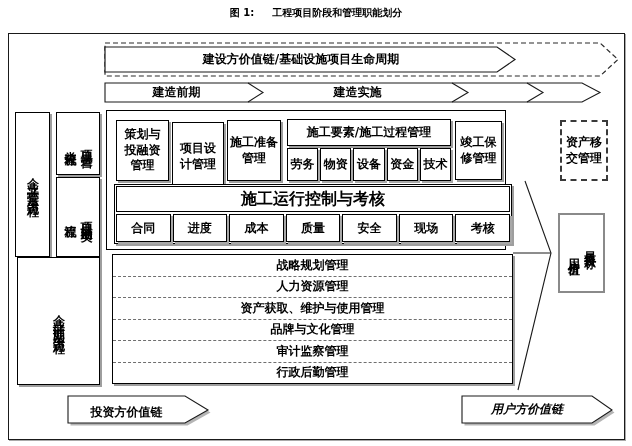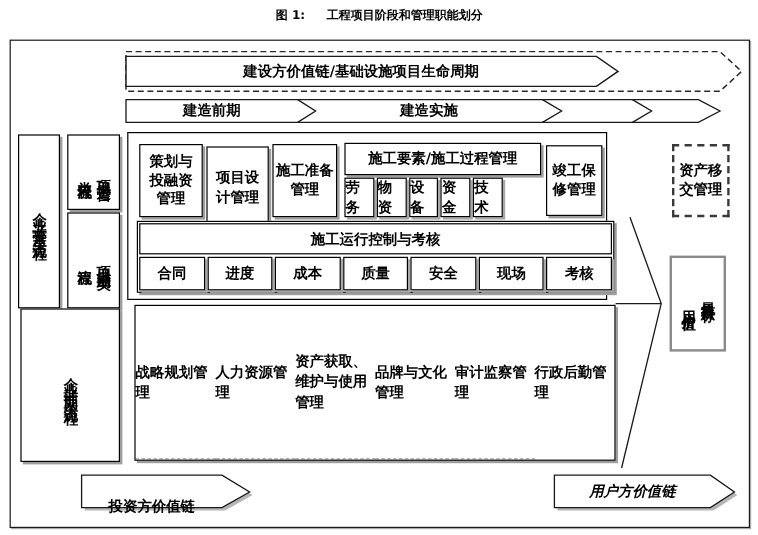--- a/index.html
+++ b/index.html
@@ -19,21 +19,21 @@
         box-shadow:2px 2px 0 #9e9e9e;display:flex;flex-direction:row-reverse;
         align-items:center;justify-content:center;gap:3px;}
   .vcol{writing-mode:vertical-rl;font-size:12px;font-weight:600;letter-spacing:2px;line-height:1.1;}
   .vcol.wide{letter-spacing:5px;}
   .plain{box-shadow:none;}
   .dashedbox{border:2px dashed #3a3a3a;box-shadow:none;}
   .container{position:absolute;box-sizing:border-box;border:1px solid #000;background:#fff;}
   .row{display:flex;gap:2px;}
   .cell{flex:1;box-sizing:border-box;background:#fff;border:1px solid #000;box-shadow:2px 2px 0 #a8a8a8;
         display:flex;align-items:center;justify-content:center;font-size:12px;font-weight:600;}
-  #auxbox{display:flex;}
+  #auxbox{display:flex;flex-direction:column;}
   .auxrow{flex:1;display:flex;align-items:center;justify-content:center;font-size:12px;font-weight:600;
           border-bottom:1px dashed #6f6f6f;}
   .auxrow:last-child{border-bottom:none;}
   #goalbox{border:2px solid #8a8a8a;box-shadow:none;}
 </style>
 </head>
 <body>
 
 <div id="fig">
 
@@ -83,34 +83,34 @@
     <div class="vcol wide">企业辅助类流程</div>
   </div>
 
   <div class="container" style="left:106px;top:110px;width:400px;height:140px;"></div>
 
   <div class="hbox" style="left:116px;top:120px;width:53px;height:61px;">策划与投融资管理</div>
   <div class="hbox" style="left:172px;top:122px;width:52px;height:70px;">项目设计管理</div>
   <div class="hbox" style="left:227px;top:120px;width:54px;height:61px;">施工准备管理</div>
 
   <div class="hbox" style="left:287px;top:119px;width:164px;height:27px;">施工要素/施工过程管理</div>
-  <div class="abs row" style="left:287px;top:148px;width:132px;height:33px;">
+  <div class="abs row" style="left:287px;top:148px;width:164px;height:33px;">
     <div class="cell">劳务</div>
     <div class="cell">物资</div>
     <div class="cell">设备</div>
     <div class="cell">资金</div>
     <div class="cell">技术</div>
   </div>
 
   <div class="hbox" style="left:455px;top:121px;width:47px;height:59px;">竣工保修管理</div>
 
   <div class="hbox dashedbox" style="left:560px;top:120px;width:48px;height:61px;">资产移交管理</div>
 
   <div class="container" style="left:114px;top:184px;width:398px;height:60px;box-shadow:2px 2px 0 #9e9e9e;">
-    <div style="margin:1px;height:24px;border:1px solid #000;display:flex;align-items:center;justify-content:center;font-size:12px;font-weight:bold;">施工运行控制与考核</div>
+    <div style="margin:1px;height:24px;border:1px solid #000;display:flex;align-items:center;justify-content:center;font-size:16px;font-weight:bold;">施工运行控制与考核</div>
     <div class="row" style="margin:2px 1px 1px 1px;height:28px;">
       <div class="cell plain">合同</div>
       <div class="cell plain">进度</div>
       <div class="cell plain">成本</div>
       <div class="cell plain">质量</div>
       <div class="cell plain">安全</div>
       <div class="cell plain">现场</div>
       <div class="cell plain">考核</div>
     </div>
   </div>
@@ -122,16 +122,16 @@
     <div class="auxrow">品牌与文化管理</div>
     <div class="auxrow">审计监察管理</div>
     <div class="auxrow">行政后勤管理</div>
   </div>
 
   <div class="vbox" id="goalbox" style="left:558px;top:213px;width:47px;height:80px;">
     <div class="vcol">最终目标：</div>
     <div class="vcol">用户价值</div>
   </div>
 
-  <div class="lbl" style="left:68px;top:406px;width:117px;height:32px;">投资方价值链</div>
+  <div class="lbl" style="left:68px;top:396px;width:117px;height:32px;">投资方价值链</div>
   <div class="lbl" style="left:462px;top:396px;width:130px;height:27px;font-style:italic;">用户方价值链</div>
 
 </div>
 
 </body></html>

